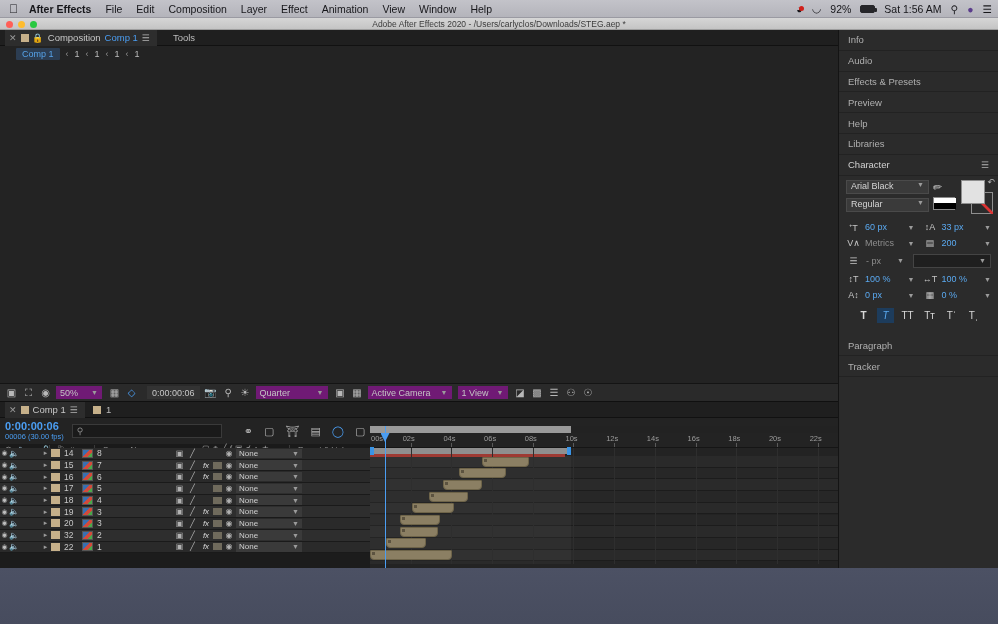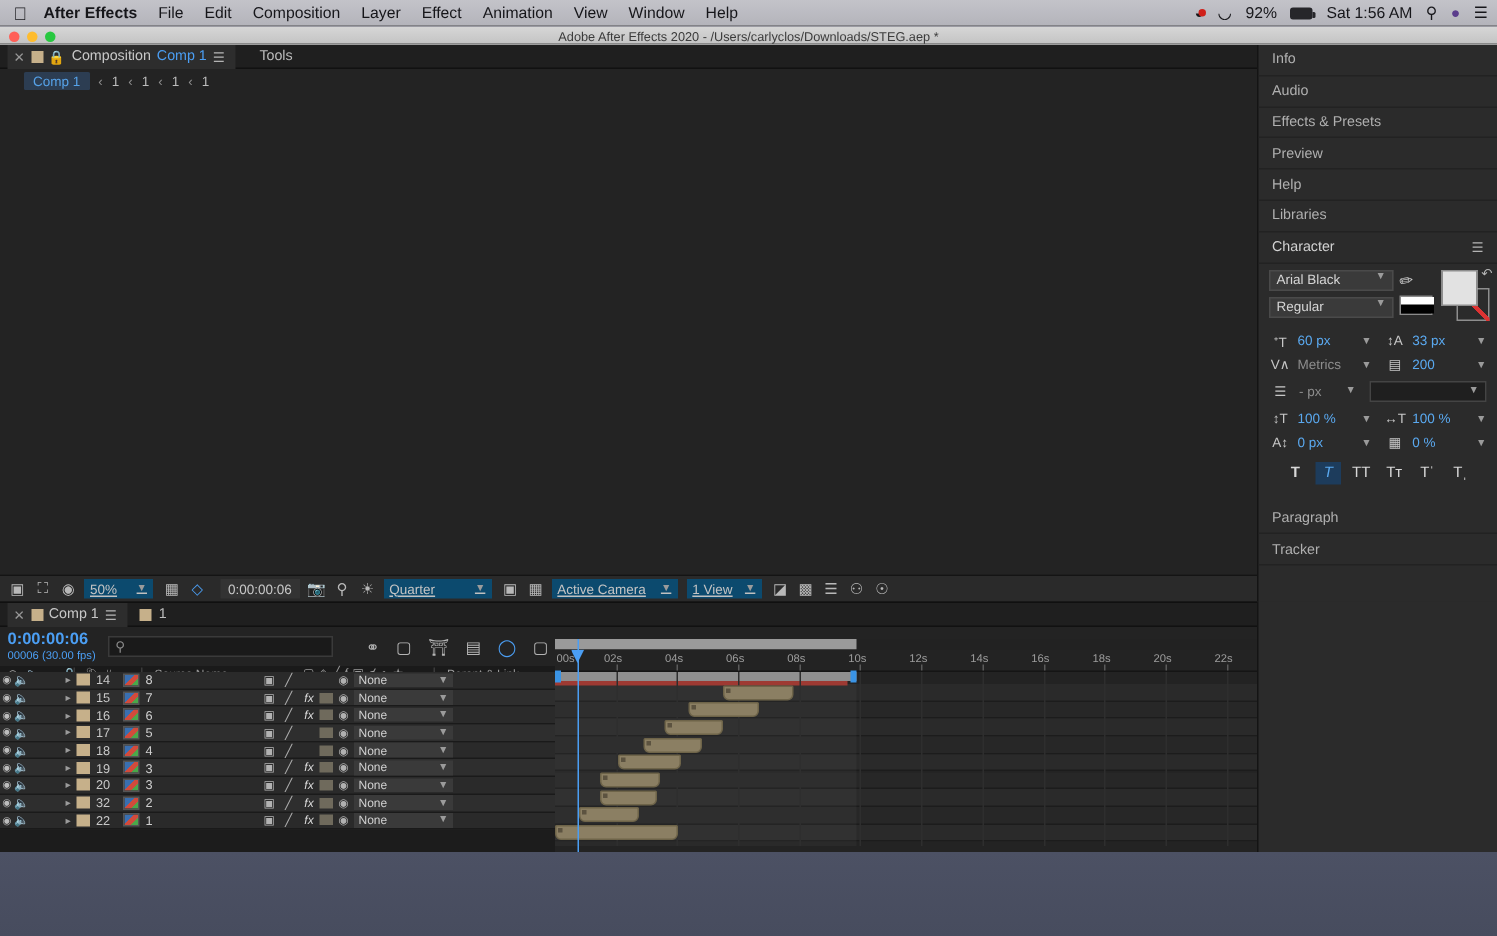--- a/index.html
+++ b/index.html
@@ -68,21 +68,21 @@
   .bc-itm { color:#bcbcbc; }
 
   .viewer { position:absolute; left:0; top:32px; width:838px; height:321px; background:#232323; }
 
   .viewer-toolbar {
     position:absolute; left:0; top:353px; width:838px; height:18px;
     background:#2a2a2a; border-top:1px solid #141414;
     display:flex; align-items:center; gap:0; padding-left:5px; font-size:9px; color:#c0c0c0;
   }
   .vt-ic { width:13px; height:13px; margin-right:4px; display:inline-flex; align-items:center; justify-content:center; color:#b8b8b8; font-size:10px; }
-  .vt-sel { display:flex; align-items:center; background:#0c4a6e; height:13px; padding:0 4px; margin-right:6px; min-width:46px; justify-content:space-between;text-decoration:underline; }
+  .vt-sel { display:flex; align-items:center; background:#701a75; height:13px; padding:0 4px; margin-right:6px; min-width:46px; justify-content:space-between; }
   .vt-sel .cv { color:#c4c4c4; }
   .caret { font-size:7px; color:#9b9b9b; margin-left:6px; }
   .vt-time { background:#333; height:13px; display:flex; align-items:center; padding:0 5px; color:#c8c8c8; margin:0 5px; }
 
   
   .right-panel { position:absolute; right:0; top:0; width:160px; height:596px; background:#2b2b2b; border-left:1px solid #141414;}
   .pnl-row {
     height:20.8px; display:flex; align-items:center; justify-content:space-between;
     padding:0 9px; border-bottom:1px solid #222; color:#b0b0b0; font-size:9.5px;
   }

